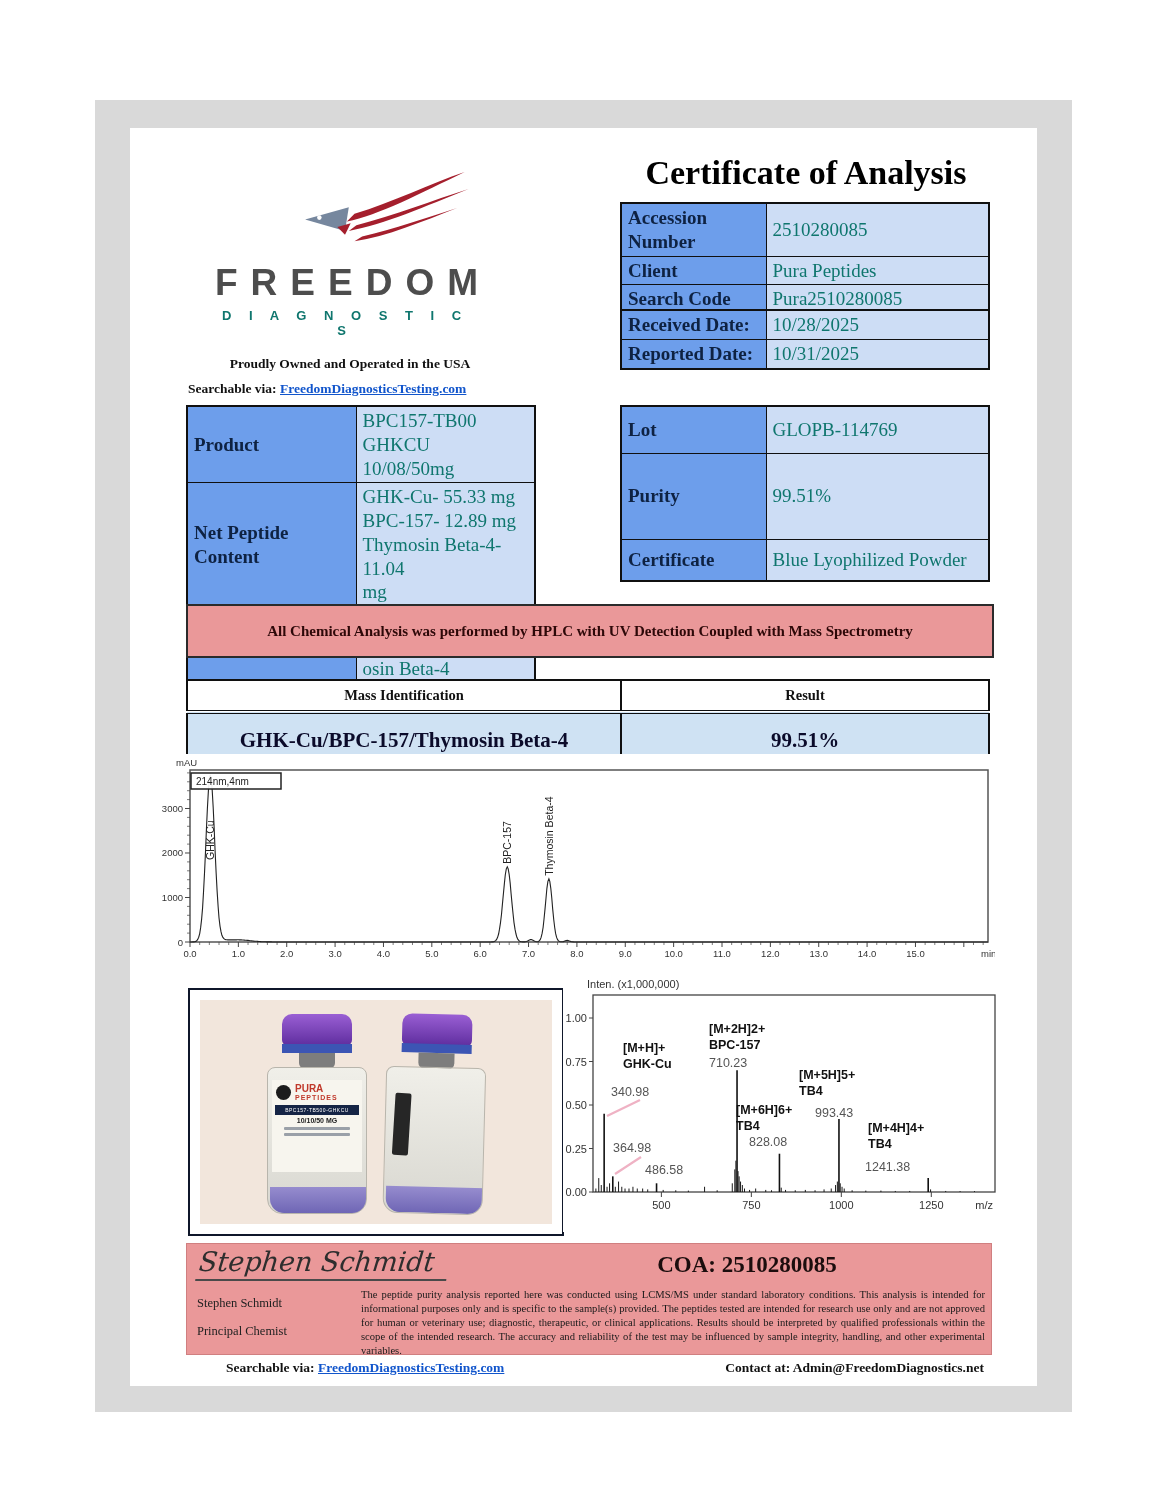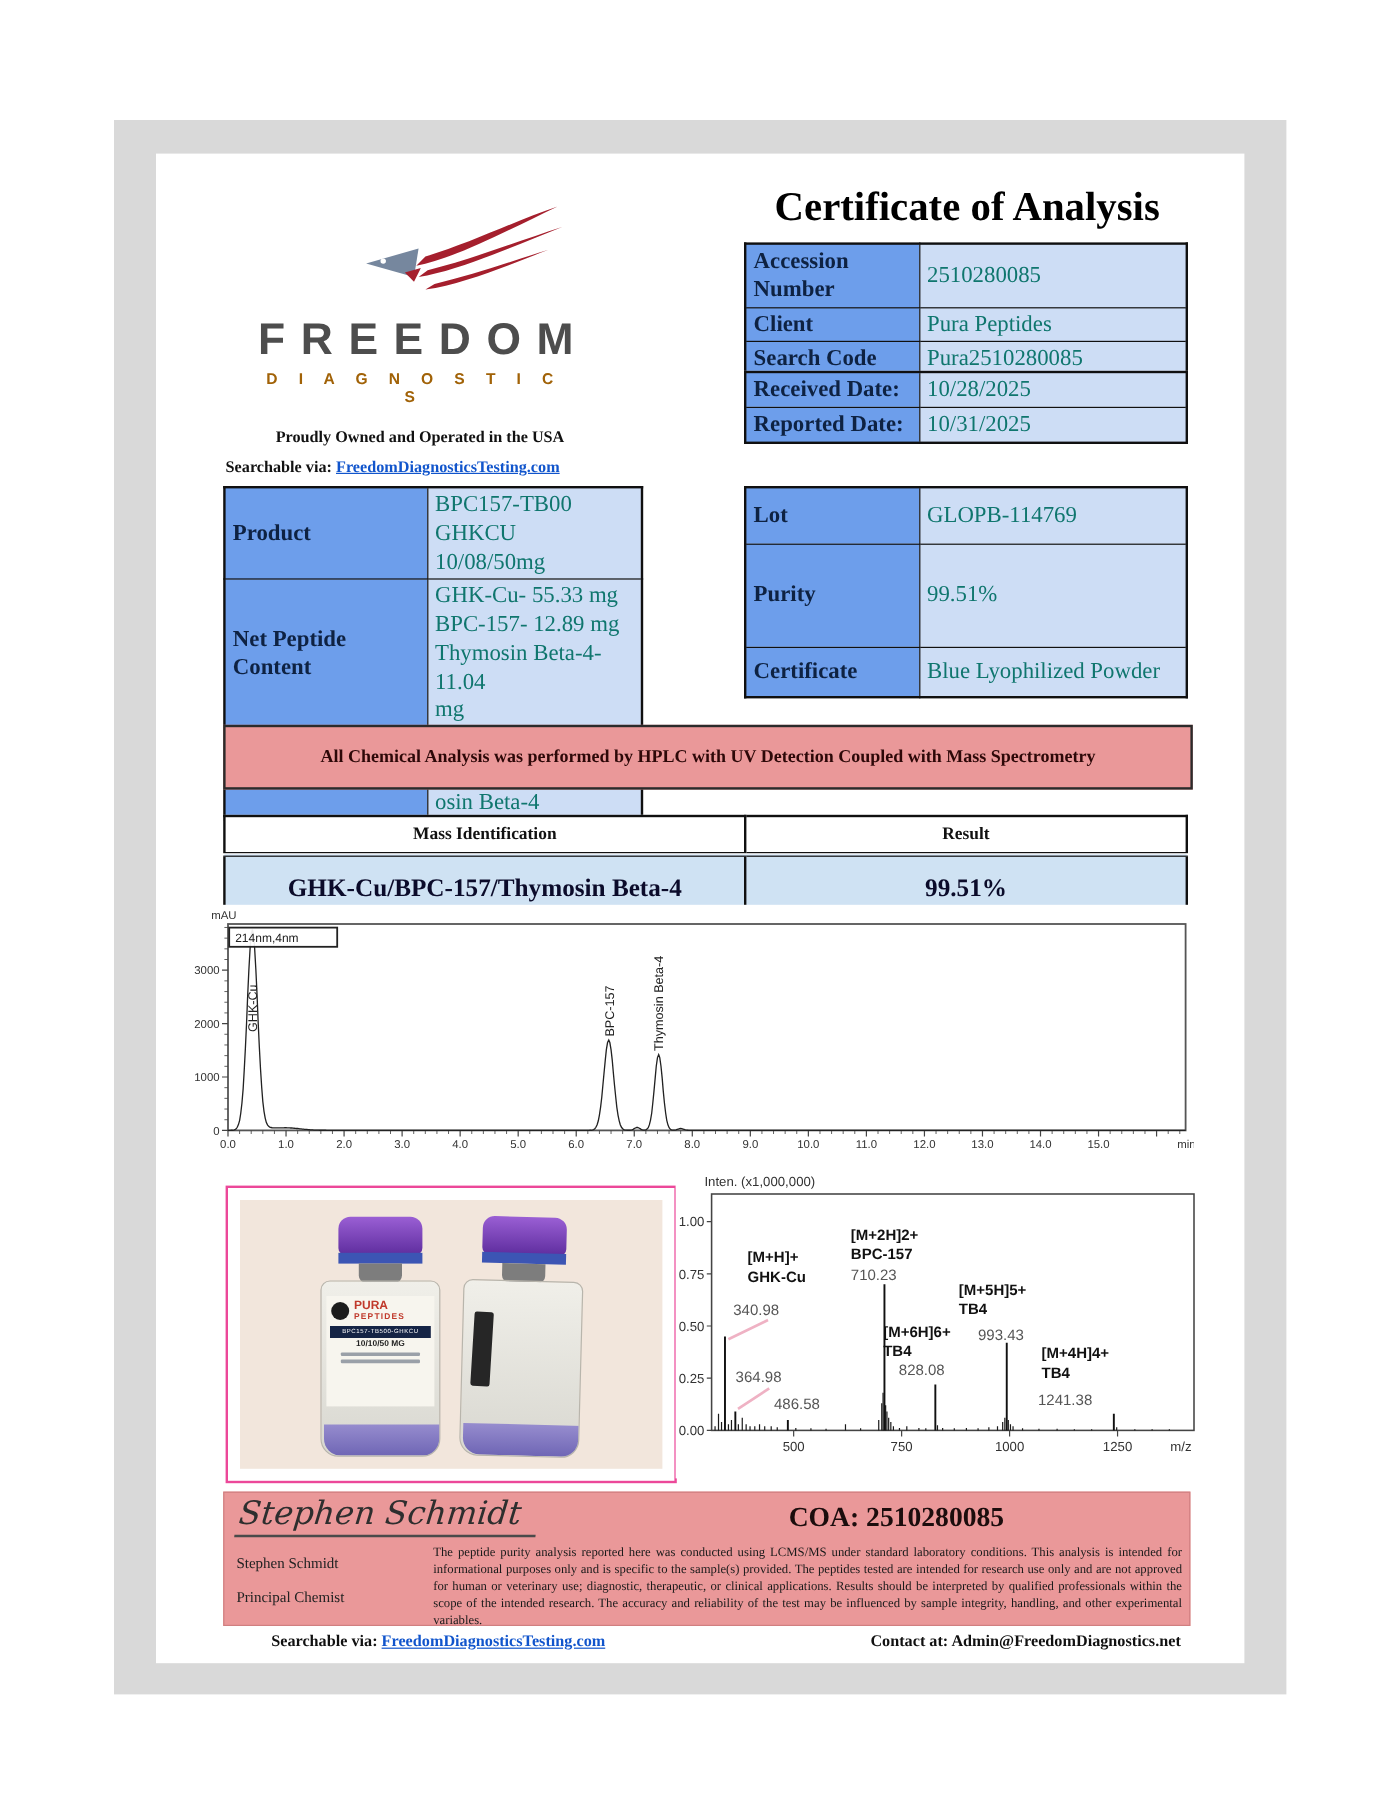--- a/index.html
+++ b/index.html
@@ -9,21 +9,21 @@
   #frame{left:95px;top:100px;width:977px;height:1312px;background:#d9d9d9;}
   #paper{left:130px;top:128px;width:907px;height:1258px;background:#ffffff;}
 
   
   #eagle{left:288px;top:160px;width:190px;height:100px;}
   #logo-word{left:205px;top:262px;width:270px;text-align:center;
     font-family:"Liberation Sans", sans-serif;font-weight:700;font-size:37px;
     letter-spacing:13px;color:#4d4d4d;padding-left:10px;}
   #logo-sub{left:205px;top:308px;width:270px;text-align:center;
     font-family:"Liberation Sans", sans-serif;font-weight:600;font-size:13px;
-    letter-spacing:7px;color:#a16207;padding-left:5px;}
+    letter-spacing:7px;color:#0f766e;padding-left:5px;}
   #tagline{left:185px;top:356px;width:330px;text-align:center;font-weight:700;font-size:13.5px;}
   .searchline{font-weight:700;font-size:13.5px;}
   #searchable-top{left:188px;top:381px;}
   a.link{color:#1155cc;text-decoration:underline;cursor:pointer;}
 
   #page-title{left:620px;top:154px;width:372px;text-align:center;
     font-size:34px;font-weight:700;color:#000;}
 
   table.ctbl{border-collapse:collapse;table-layout:fixed;background:#fff;}
   table.ctbl, table.ctbl td{border:2px solid #101010;}
@@ -47,21 +47,21 @@
   #tbl-mass td.hdr{height:27px;text-align:center;font-weight:700;font-size:14.5px;
     background:#fff;border-bottom:4px double #101010;}
   #tbl-mass td.data{height:50px;text-align:center;font-weight:700;font-size:21px;
     background:#cfe2f3;color:#0b0b2a;}
 
   #hplc-box{left:150px;top:754px;width:845px;height:224px;background:#fff;}
   #ms-box{left:563px;top:976px;width:434px;height:256px;background:#fff;}
 
   
   #photo-box{left:188px;top:988px;width:372px;height:244px;background:#fff;
-    border:2px solid #ec4899;display:flex;align-items:center;justify-content:center;}
+    border:2px solid #0f172a;display:flex;align-items:center;justify-content:center;}
   #photo-inner{width:352px;height:224px;background:#f2e6dc;display:flex;
     align-items:flex-end;justify-content:center;gap:14px;padding-bottom:10px;box-sizing:border-box;}
   .vial{position:relative;width:104px;height:200px;}
   .cap{position:absolute;left:17px;top:0;width:70px;height:32px;border-radius:10px 10px 6px 6px;
     background:linear-gradient(#9a5fd4,#5e2d9e);}
   .capring{position:absolute;left:17px;top:30px;width:70px;height:9px;background:#3c55b4;}
   .stopper{position:absolute;left:34px;top:39px;width:36px;height:16px;background:#7d7d7d;
     border-radius:0 0 6px 6px;}
   .body{position:absolute;left:2px;top:53px;width:100px;height:147px;
     background:linear-gradient(#f0efe9,#d8d7d0);border:1px solid #b8b5ac;

